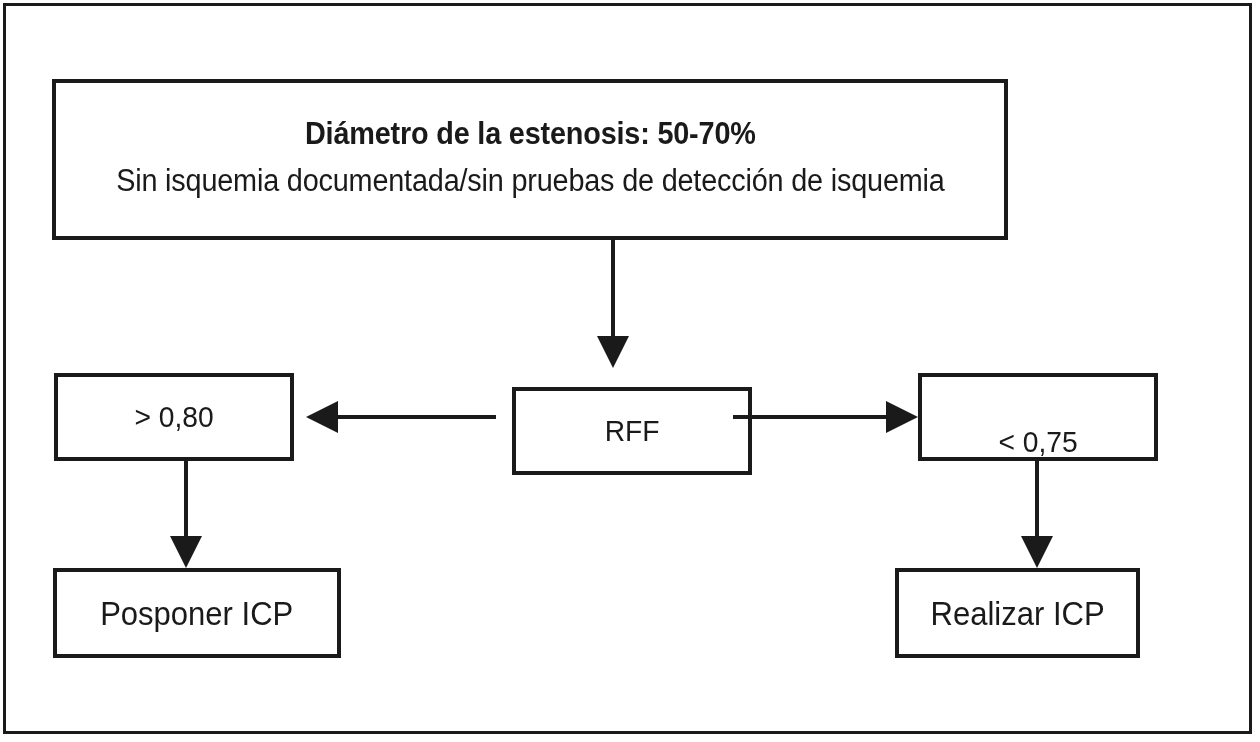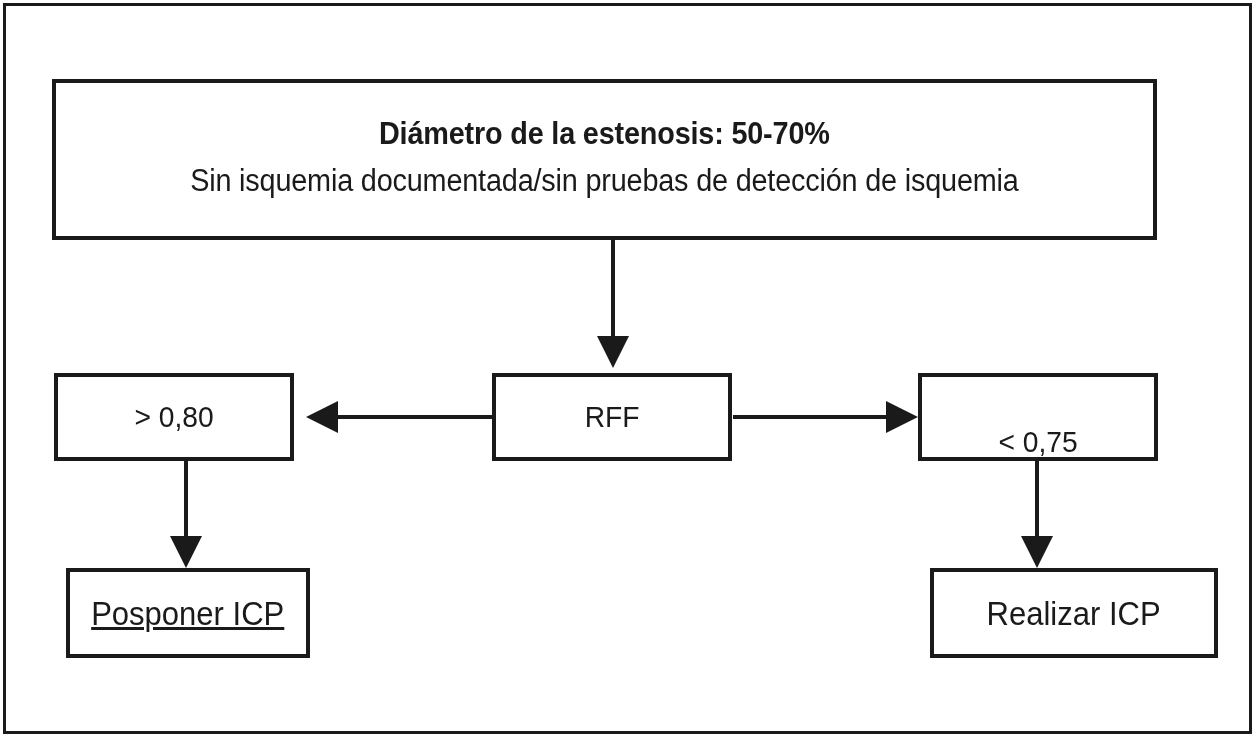--- a/index.html
+++ b/index.html
@@ -38,21 +38,21 @@
     flex-direction: column;
     align-items: center;
     justify-content: center;
     text-align: center;
     color: #1a1a1a;
   }
   
   .header-box {
     left: 52px;
     top: 79px;
-    width: 1105px;
+    width: 956px;
     height: 161px;
     padding: 6px 14px 10px 14px;
   }
   .header-title {
     font-weight: bold;
     font-size: 31px;
     line-height: 1.22;
     letter-spacing: -0.2px;
     transform: scaleX(0.93);
     transform-origin: center;
@@ -75,37 +75,37 @@
     top: 373px;
   }
   .value-box .node-label {
     font-size: 30px;
     line-height: 1;
     transform: scaleX(0.94);
     transform-origin: center;
     white-space: nowrap;
   }
   .box-gt  { left: 54px; }
-  .box-rff { left: 492px; }
+  .box-rff { left: 512px; margin-top: 14px; }
   .box-lt  { left: 918px; justify-content: flex-end; }
 
   
   .action-box {
     height: 90px;
     top: 568px;
   }
   .action-box .node-label {
     font-size: 33px;
     line-height: 1;
     transform: scaleX(0.94);
     transform-origin: center;
     white-space: nowrap;
   }
-  .box-defer  { left: 66px;  width: 244px; text-decoration: underline; }
-  .box-perform{ left: 895px; width: 288px; margin-left: 35px; }
+  .box-defer  { left: 53px;  width: 288px; }
+  .box-perform{ left: 895px; width: 245px; }
 
   
   .conn {
     position: absolute;
   }
   .v-line {
     background: #1a1a1a;
     width: 4px;
   }
   .h-line {

